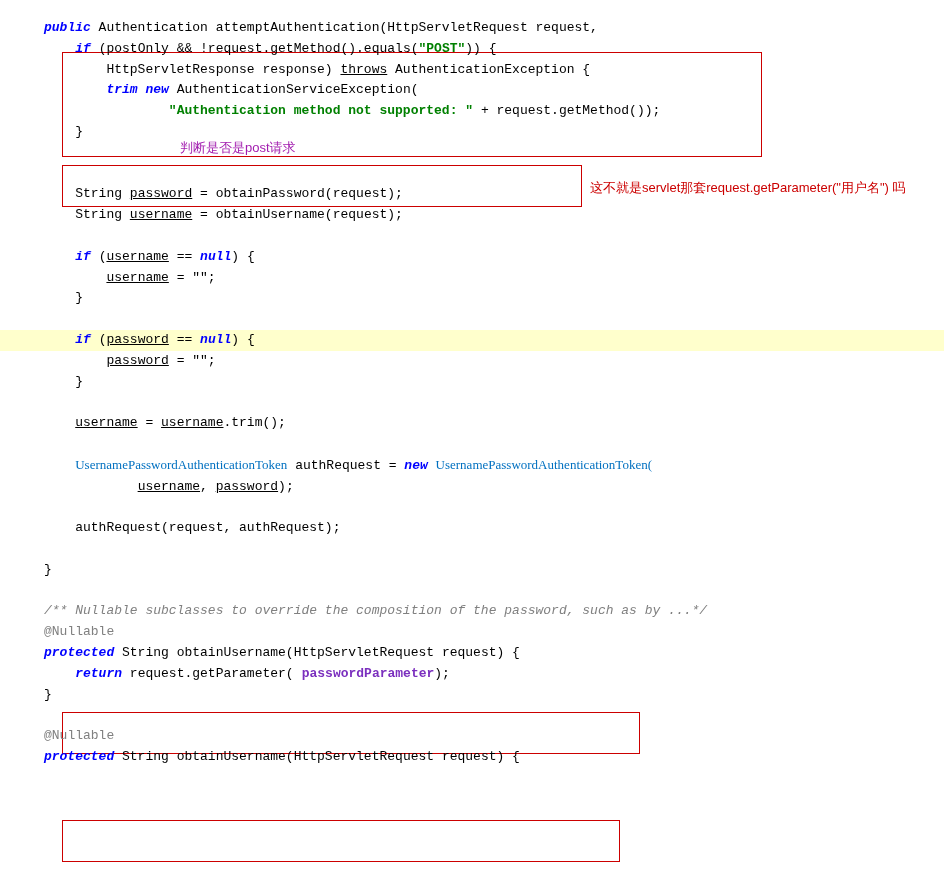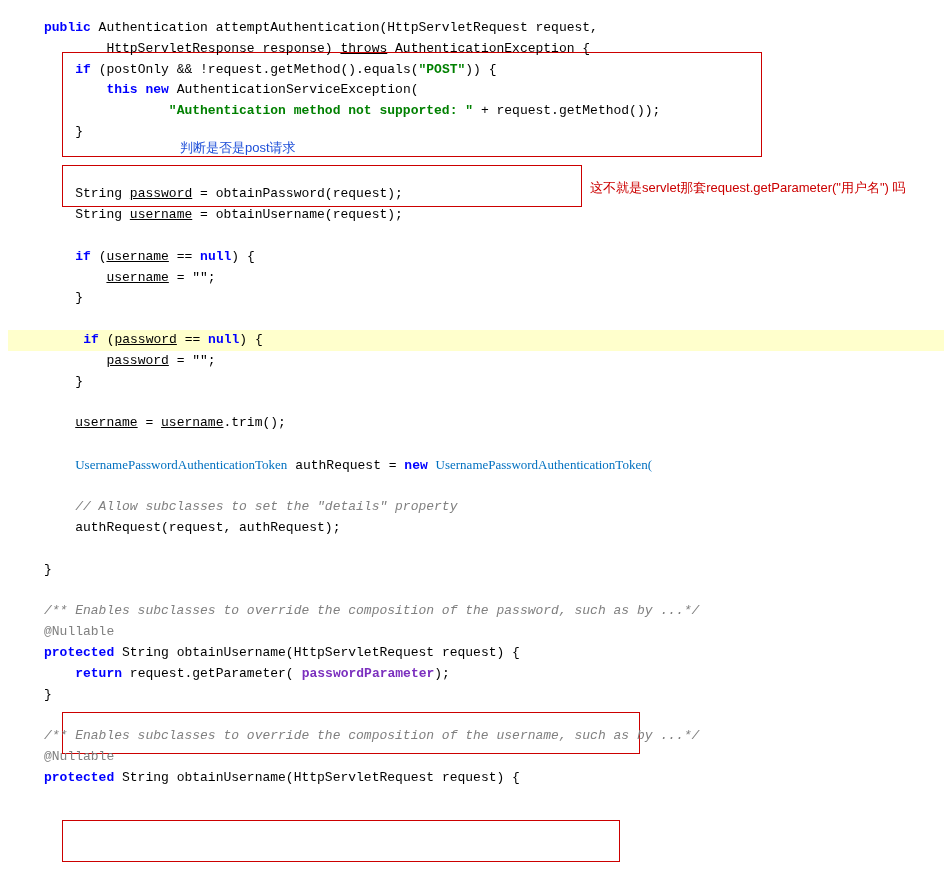--- a/index.html
+++ b/index.html
@@ -19,29 +19,28 @@
     }
     .code-line {
       display: flex;
       align-items: flex-start;
       padding: 0 8px 0 0;
       min-height: 20px;
       position: relative;
     }
     .code-line.highlighted {
       background-color: #ffffcc;
-      margin-left: 8px;
     }
     .line-content {
       flex: 1;
       white-space: pre;
       padding-left: 44px;
     }
     
-    .kw { color: #0000ff; font-weight: bold; }
+    .kw { color: #0000ff; font-weight: bold; font-style: italic; }
     .comment { color: #808080; font-style: italic; }
     .underline { text-decoration: underline; }
     
     .red-box {
       border: 1.5px solid #ff0000;
       position: absolute;
       pointer-events: none;
     }
     .blue-text { color: #0070c0; font-family: Liberation Serif, serif; }
     .green-bold { color: #008000; font-weight: bold; }
@@ -84,21 +83,21 @@
       top: 820px;
       left: 62px;
       width: 558px;
       height: 42px;
       pointer-events: none;
     }
     .annotation-cn1 {
       position: absolute;
       top: 138px;
       left: 180px;
-      color: #1d4ed8;
+      color: #a21caf;
       font-family: Arial, sans-serif;
       font-size: 13px;
       pointer-events: none;
     }
     .annotation-cn2 {
       position: absolute;
       top: 178px;
       left: 590px;
       color: #cc0000;
       font-family: Arial, sans-serif;
@@ -120,29 +119,29 @@
 
   <div class="annotation-cn2">这不就是servlet那套request.getParameter("用户名") 吗</div>
 
   <div class="code-container">
 
     <div class="code-line">
       <div class="line-content"><span class="kw">public</span> Authentication attemptAuthentication(HttpServletRequest request,</div>
     </div>
 
     <div class="code-line">
+      <div class="line-content">    <span class="kw">if</span> (postOnly &amp;&amp; !request.getMethod().equals(<span class="green-bold">"POST"</span>)) {</div>
+    </div>
+
+    <div class="code-line">
       <div class="line-content">        HttpServletResponse response) <span style="text-decoration:underline">throws</span> AuthenticationException {</div>
     </div>
 
     <div class="code-line">
-      <div class="line-content">    <span class="kw">if</span> (postOnly &amp;&amp; !request.getMethod().equals(<span class="green-bold">"POST"</span>)) {</div>
-    </div>
-
-    <div class="code-line">
-      <div class="line-content">        <span class="kw">this</span> <span class="kw">new</span> AuthenticationServiceException(</div>
+      <div class="line-content">        <span class="kw">trim</span> <span class="kw">new</span> AuthenticationServiceException(</div>
     </div>
 
     <div class="code-line">
       <div class="line-content">                <span class="green-bold">"Authentication method not supported: "</span> + request.getMethod());</div>
     </div>
 
     <div class="code-line">
       <div class="line-content">    }</div>
     </div>
 
@@ -203,48 +202,48 @@
     </div>
 
     <div class="code-line">
       <div class="line-content"> </div>
     </div>
 
     <div class="code-line">
       <div class="line-content">    <span class="blue-text">UsernamePasswordAuthenticationToken</span> authRequest = <span class="kw">new</span> <span class="blue-text">UsernamePasswordAuthenticationToken(</span></div>
     </div>
 
-
-    <div class="code-line">
-      <div class="line-content"> </div>
-    </div>
-
-    <div class="code-line">
-      <div class="line-content"><span class="comment">    // Allow subclasses to set the "details" property</span></div>
-    </div>
+    <div class="code-line">
+      <div class="line-content">            <span class="underline">username</span>, <span class="underline">password</span>);</div>
+    </div>
+
+    <div class="code-line">
+      <div class="line-content"> </div>
+    </div>
+
 
     <div class="code-line">
       <div class="line-content">    authRequest(request, authRequest);</div>
     </div>
 
     <div class="code-line">
       <div class="line-content"> </div>
     </div>
 
 
     <div class="code-line">
       <div class="line-content">}</div>
     </div>
 
     <div class="code-line">
       <div class="line-content"> </div>
     </div>
 
     <div class="code-line">
-      <div class="line-content"><span class="comment">/** Enables subclasses to override the composition of the password, such as by ...*/</span></div>
+      <div class="line-content"><span class="comment">/** Nullable subclasses to override the composition of the password, such as by ...*/</span></div>
     </div>
 
     <div class="code-line">
       <div class="line-content"><span class="nullable">@Nullable</span></div>
     </div>
 
     <div class="code-line">
       <div class="line-content"><span class="kw">protected</span> String <span>obtainUsername(HttpServletRequest request) {</span></div>
     </div>
 
@@ -253,23 +252,20 @@
     </div>
 
     <div class="code-line">
       <div class="line-content">}</div>
     </div>
 
     <div class="code-line">
       <div class="line-content"> </div>
     </div>
 
-    <div class="code-line">
-      <div class="line-content"><span class="comment">/** Enables subclasses to override the composition of the username, such as by ...*/</span></div>
-    </div>
 
     <div class="code-line">
       <div class="line-content"><span class="nullable">@Nullable</span></div>
     </div>
 
     <div class="code-line">
       <div class="line-content"><span class="kw">protected</span> String <span>obtainUsername(HttpServletRequest request) {</span></div>
     </div>
 
   </div>

